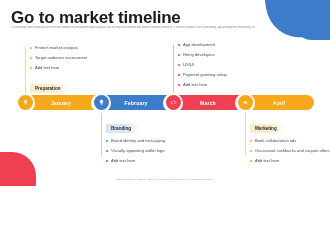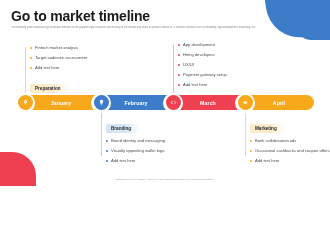--- a/index.html
+++ b/index.html
@@ -44,21 +44,21 @@
     bottom: -6px; left: -16px;
     width: 40px; height: 26px;
     background: #ef4052;
     border-radius: 0 14px 14px 0;
   }
 
   
   .title {
     position: absolute;
     left: 11px; top: 8px;
-    font-size: 14px;
+    font-size: 17px;
     font-weight: bold;
     color: #1b1b1b;
     letter-spacing: -0.2px;
   }
   .subtitle {
     position: absolute;
     left: 11px; top: 26px;
     width: 300px;
     font-size: 2.6px;
     line-height: 1.5;

